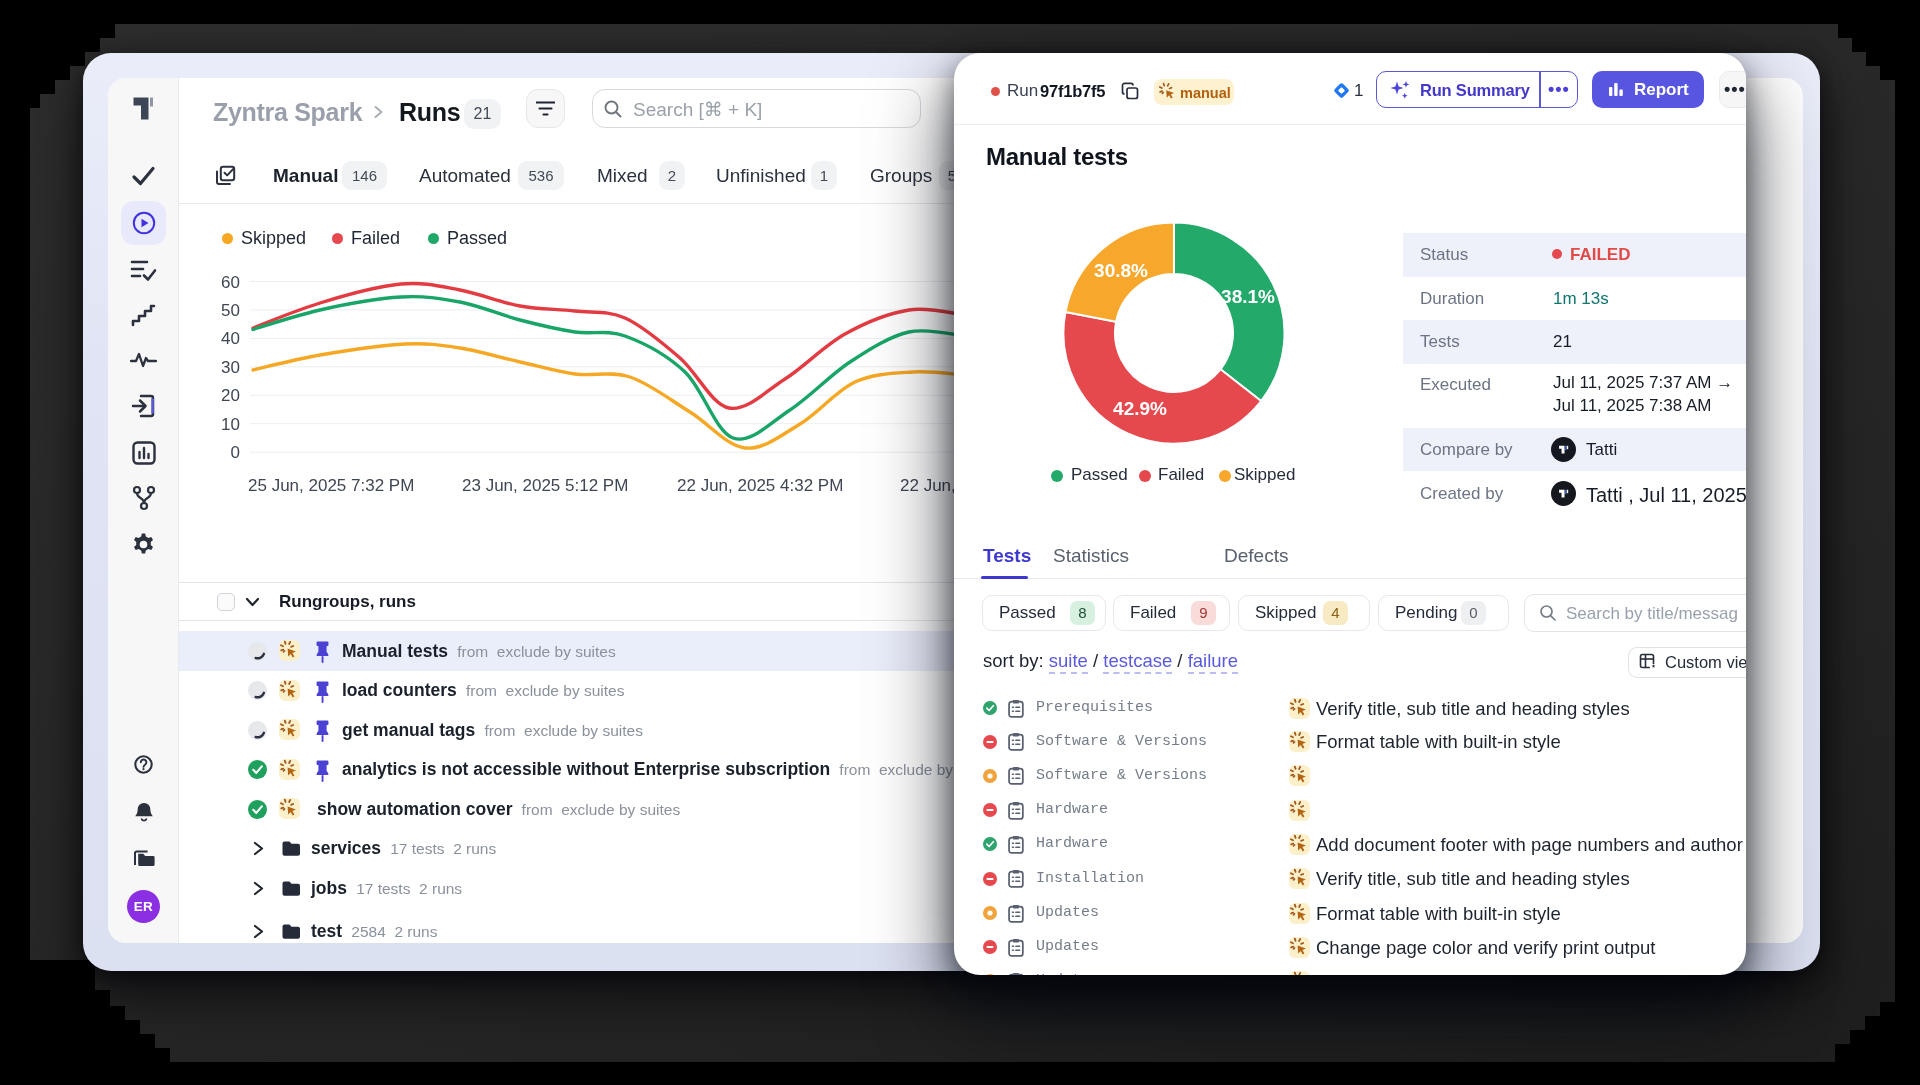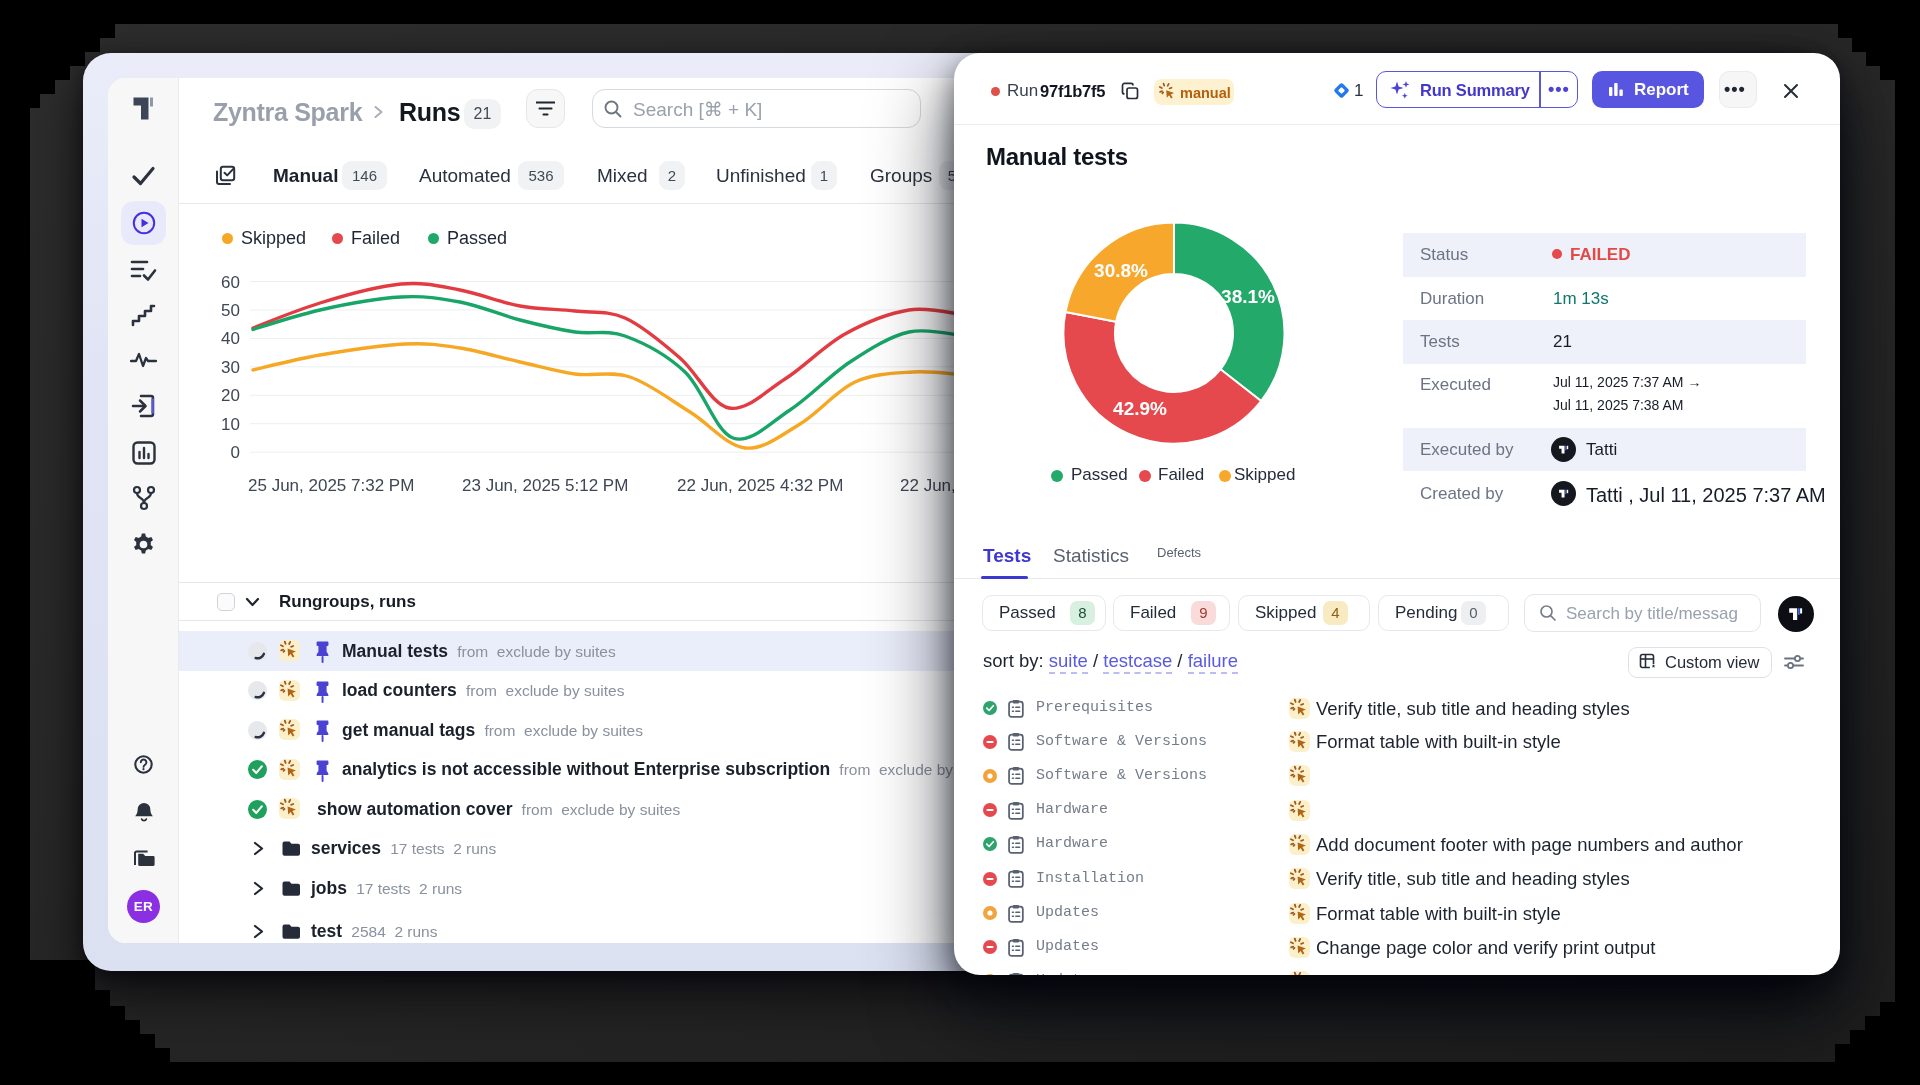--- a/index.html
+++ b/index.html
@@ -8,21 +8,21 @@
   .abs { position:absolute; }
   .bgcard { left:30px; top:24px; width:1865px; height:1038px; border-radius:6px;
     background:linear-gradient(160deg,#2d2d2d 0%,#292929 40%,#242424 70%,#1e1e1e 100%); }
   .step { position:absolute; background:#000; }
   .win { left:83px; top:53px; width:1737px; height:918px; border-radius:28px;
     background:linear-gradient(180deg,#eaedf9 0%,#e0e4f4 35%,#dce1f2 100%);
     box-shadow:0 25px 55px rgba(0,0,6,.62), 0 6px 20px rgba(0,0,6,.5); }
   .app { left:108px; top:78px; width:1695px; height:865px; border-radius:18px; background:#fff; overflow:hidden; }
   .sidebar { left:108px; top:78px; width:71px; height:865px; background:#f7f7f8; border-right:1px solid #e9eaec;
     border-radius:18px 0 0 18px; }
-  .panel { left:954px; top:53px; width:886px; height:922px; border-radius:26px; background:#fff;
+  .panel { left:954px; top:53px; width:792px; height:922px; border-radius:26px; background:#fff;
     box-shadow:0 35px 80px rgba(3,5,14,.72), 0 10px 28px rgba(3,5,14,.5); overflow:hidden; }
   .ic { position:absolute; }
   svg { display:block; }
   .badge { position:absolute; background:#f1f2f4; border-radius:9px; color:#424a56; font-size:15px;
     display:flex; align-items:center; justify-content:center; }
   .gr { color:#8a919d; }
 </style>
 </head>
 <body>
 <svg width="0" height="0" style="position:absolute">
@@ -391,45 +391,45 @@
   <div class="abs" style="left:1219px;top:470px;width:12px;height:12px;border-radius:50%;background:#f7a82c"></div>
   <div class="abs" style="left:1234px;top:465px;font-size:17px;color:#262d3a">Skipped</div>
 
   <div class="abs" style="left:1403px;top:233px;width:403px;height:43.5px;background:#eef1f9"></div>
   <div class="abs" style="left:1403px;top:320px;width:403px;height:43.5px;background:#eef1f9"></div>
   <div class="abs" style="left:1403px;top:427.5px;width:403px;height:43.5px;background:#eef1f9"></div>
   <div class="abs" style="left:1420px;top:245px;font-size:17px;color:#6c7484">Status</div>
   <div class="abs" style="left:1420px;top:289px;font-size:17px;color:#6c7484">Duration</div>
   <div class="abs" style="left:1420px;top:332px;font-size:17px;color:#6c7484">Tests</div>
   <div class="abs" style="left:1420px;top:375px;font-size:17px;color:#6c7484">Executed</div>
-  <div class="abs" style="left:1420px;top:440px;font-size:17px;color:#6c7484">Executed by</div>
+  <div class="abs" style="left:1420px;top:440px;font-size:17px;color:#6c7484">Compare by</div>
   <div class="abs" style="left:1420px;top:484px;font-size:17px;color:#6c7484">Created by</div>
   <div class="abs" style="left:1552px;top:249px;width:10px;height:10px;border-radius:50%;background:#e5484d"></div>
   <div class="abs" style="left:1570px;top:245px;font-size:17px;font-weight:700;color:#e14b47">FAILED</div>
   <div class="abs" style="left:1553px;top:289px;font-size:17px;color:#0f766e">1m 13s</div>
   <div class="abs" style="left:1553px;top:332px;font-size:17px;color:#171d28">21</div>
-  <div class="abs" style="left:1553px;top:371px;font-size:14px;color:#171d28;line-height:23px">Jul 11, 2025 7:37 AM →<br>Jul 11, 2025 7:38 AM</div>
+  <div class="abs" style="left:1553px;top:371px;font-size:17px;color:#171d28;line-height:23px">Jul 11, 2025 7:37 AM →<br>Jul 11, 2025 7:38 AM</div>
   <div class="abs" style="left:1551px;top:437px;width:25px;height:25px;border-radius:50%;background:#15181e"></div>
   <svg class="ic" style="left:1557px;top:443px" width="13" height="13" viewBox="0 0 20 20">
         <path d="M3.2,4.3 L11.6,4.3 L11.6,16 L7,16 L7,8.7 L3.2,8.7 Z" fill="#fff"></path>
         <rect x="12.6" y="4.3" width="1.9" height="6.6" fill="#3b6fe8"></rect>
         <rect x="15" y="4.3" width="2.2" height="5.2" fill="#fff"></rect>
       </svg>
   <div class="abs" style="left:1586px;top:440px;font-size:17px;color:#171d28">Tatti</div>
   <div class="abs" style="left:1551px;top:481px;width:25px;height:25px;border-radius:50%;background:#15181e"></div>
   <svg class="ic" style="left:1557px;top:487px" width="13" height="13" viewBox="0 0 20 20">
         <path d="M3.2,4.3 L11.6,4.3 L11.6,16 L7,16 L7,8.7 L3.2,8.7 Z" fill="#fff"></path>
         <rect x="12.6" y="4.3" width="1.9" height="6.6" fill="#3b6fe8"></rect>
         <rect x="15" y="4.3" width="2.2" height="5.2" fill="#fff"></rect>
       </svg>
   <div class="abs" style="left:1586px;top:484px;font-size:20px;color:#171d28">Tatti , Jul 11, 2025 7:37 AM</div>
 
   <div class="abs" style="left:983px;top:545px;font-size:19px;font-weight:600;color:#3d38cf">Tests</div>
   <div class="abs" style="left:1053px;top:545px;font-size:19px;color:#59616e">Statistics</div>
-  <div class="abs" style="left:1157px;top:545px;font-size:13px;color:#59616e">Defects</div>
+  <div class="abs" style="left:1224px;top:545px;font-size:19px;color:#59616e">Defects</div>
   <div class="abs" style="left:954px;top:578px;width:886px;height:1px;background:#e9eaec"></div>
   <div class="abs" style="left:981px;top:576px;width:47px;height:3px;background:#3d38cf;border-radius:2px"></div>
 
   <div class="abs" style="left:982px;top:595px;width:124px;height:36px;border:1.5px solid #e7e8eb;border-radius:10px;background:#fff"></div>
   <div class="abs" style="left:999px;top:603px;font-size:17px;color:#262d3a">Passed</div>
   <div class="abs" style="left:1070px;top:601px;width:25px;height:24px;background:#d8f0df;border-radius:7px;font-size:15px;color:#1d4f35;text-align:center;line-height:24px">8</div>
   <div class="abs" style="left:1113px;top:595px;width:117px;height:36px;border:1.5px solid #e7e8eb;border-radius:10px;background:#fff"></div>
   <div class="abs" style="left:1130px;top:603px;font-size:17px;color:#262d3a">Failed</div>
   <div class="abs" style="left:1191px;top:601px;width:25px;height:24px;background:#f9dcd9;border-radius:7px;font-size:15px;color:#a33a34;text-align:center;line-height:24px">9</div>
   <div class="abs" style="left:1238px;top:595px;width:132px;height:36px;border:1.5px solid #e7e8eb;border-radius:10px;background:#fff"></div>

